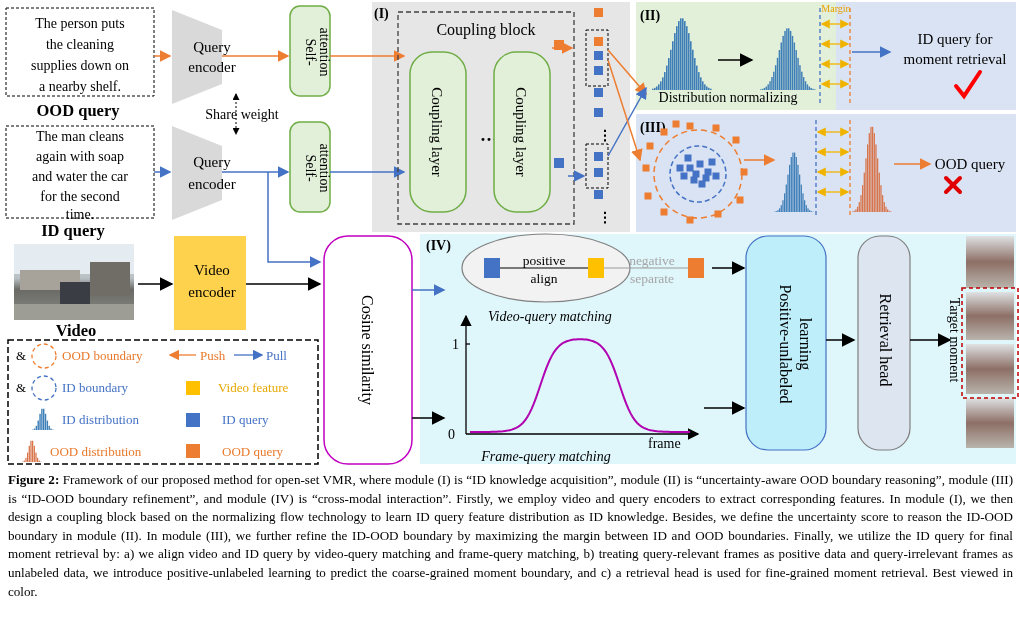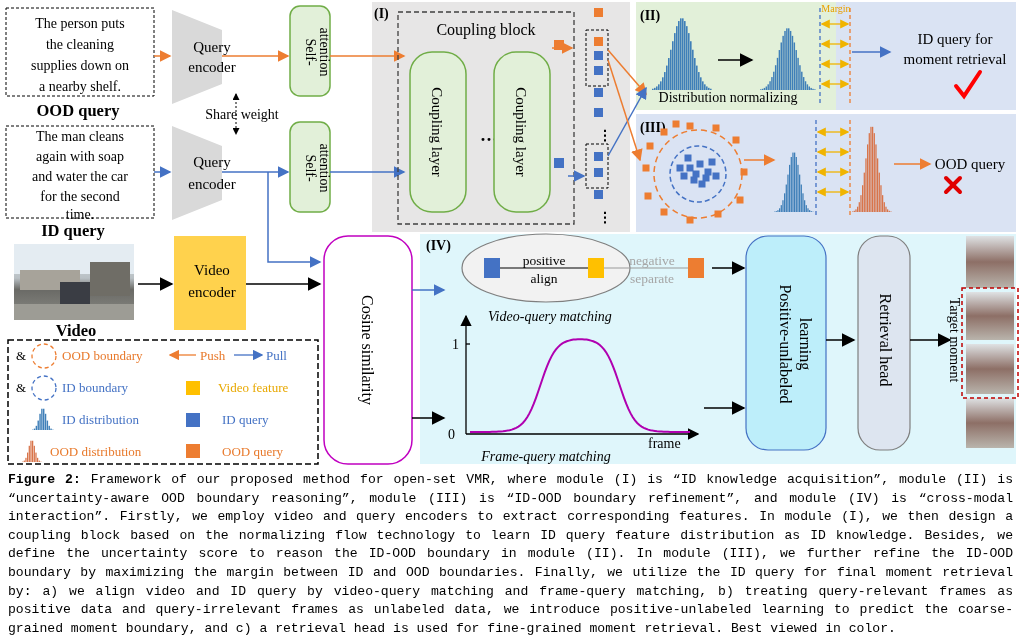--- a/index.html
+++ b/index.html
@@ -1,19 +1,19 @@
 <!DOCTYPE html>
 <html><head>
 <meta charset="utf-8">
 <style>
   html,body{margin:0;padding:0;background:#fff;}
   body{width:1019px;height:637px;position:relative;overflow:hidden;font-family:"Liberation Serif","DejaVu Serif",serif;}
   #canvas{position:absolute;left:0;top:0;}
   .t{font-family:"Liberation Serif","DejaVu Serif",serif;}
-  #caption{position:absolute;left:8px;top:471px;width:1005px;font-size:13.1px;line-height:18.6px;color:#000;font-family:Liberation Mono, monospace;text-align:justify;}
+  #caption{position:absolute;left:8px;top:471px;width:1005px;font-size:13.1px;line-height:18.6px;color:#000;font-family:Liberation Serif, serif;text-align:justify;}
   #caption b{font-weight:bold;}
 </style>
 </head>
 <body>
 
 <svg id="canvas" width="1019" height="470" viewBox="0 0 1019 470">
   <defs>
     <marker id="arO" markerWidth="8" markerHeight="8" refX="7" refY="4" orient="auto">
         <path d="M0,0 L8,4 L0,8 z" fill="#ed7d31"></path>
       </marker>

